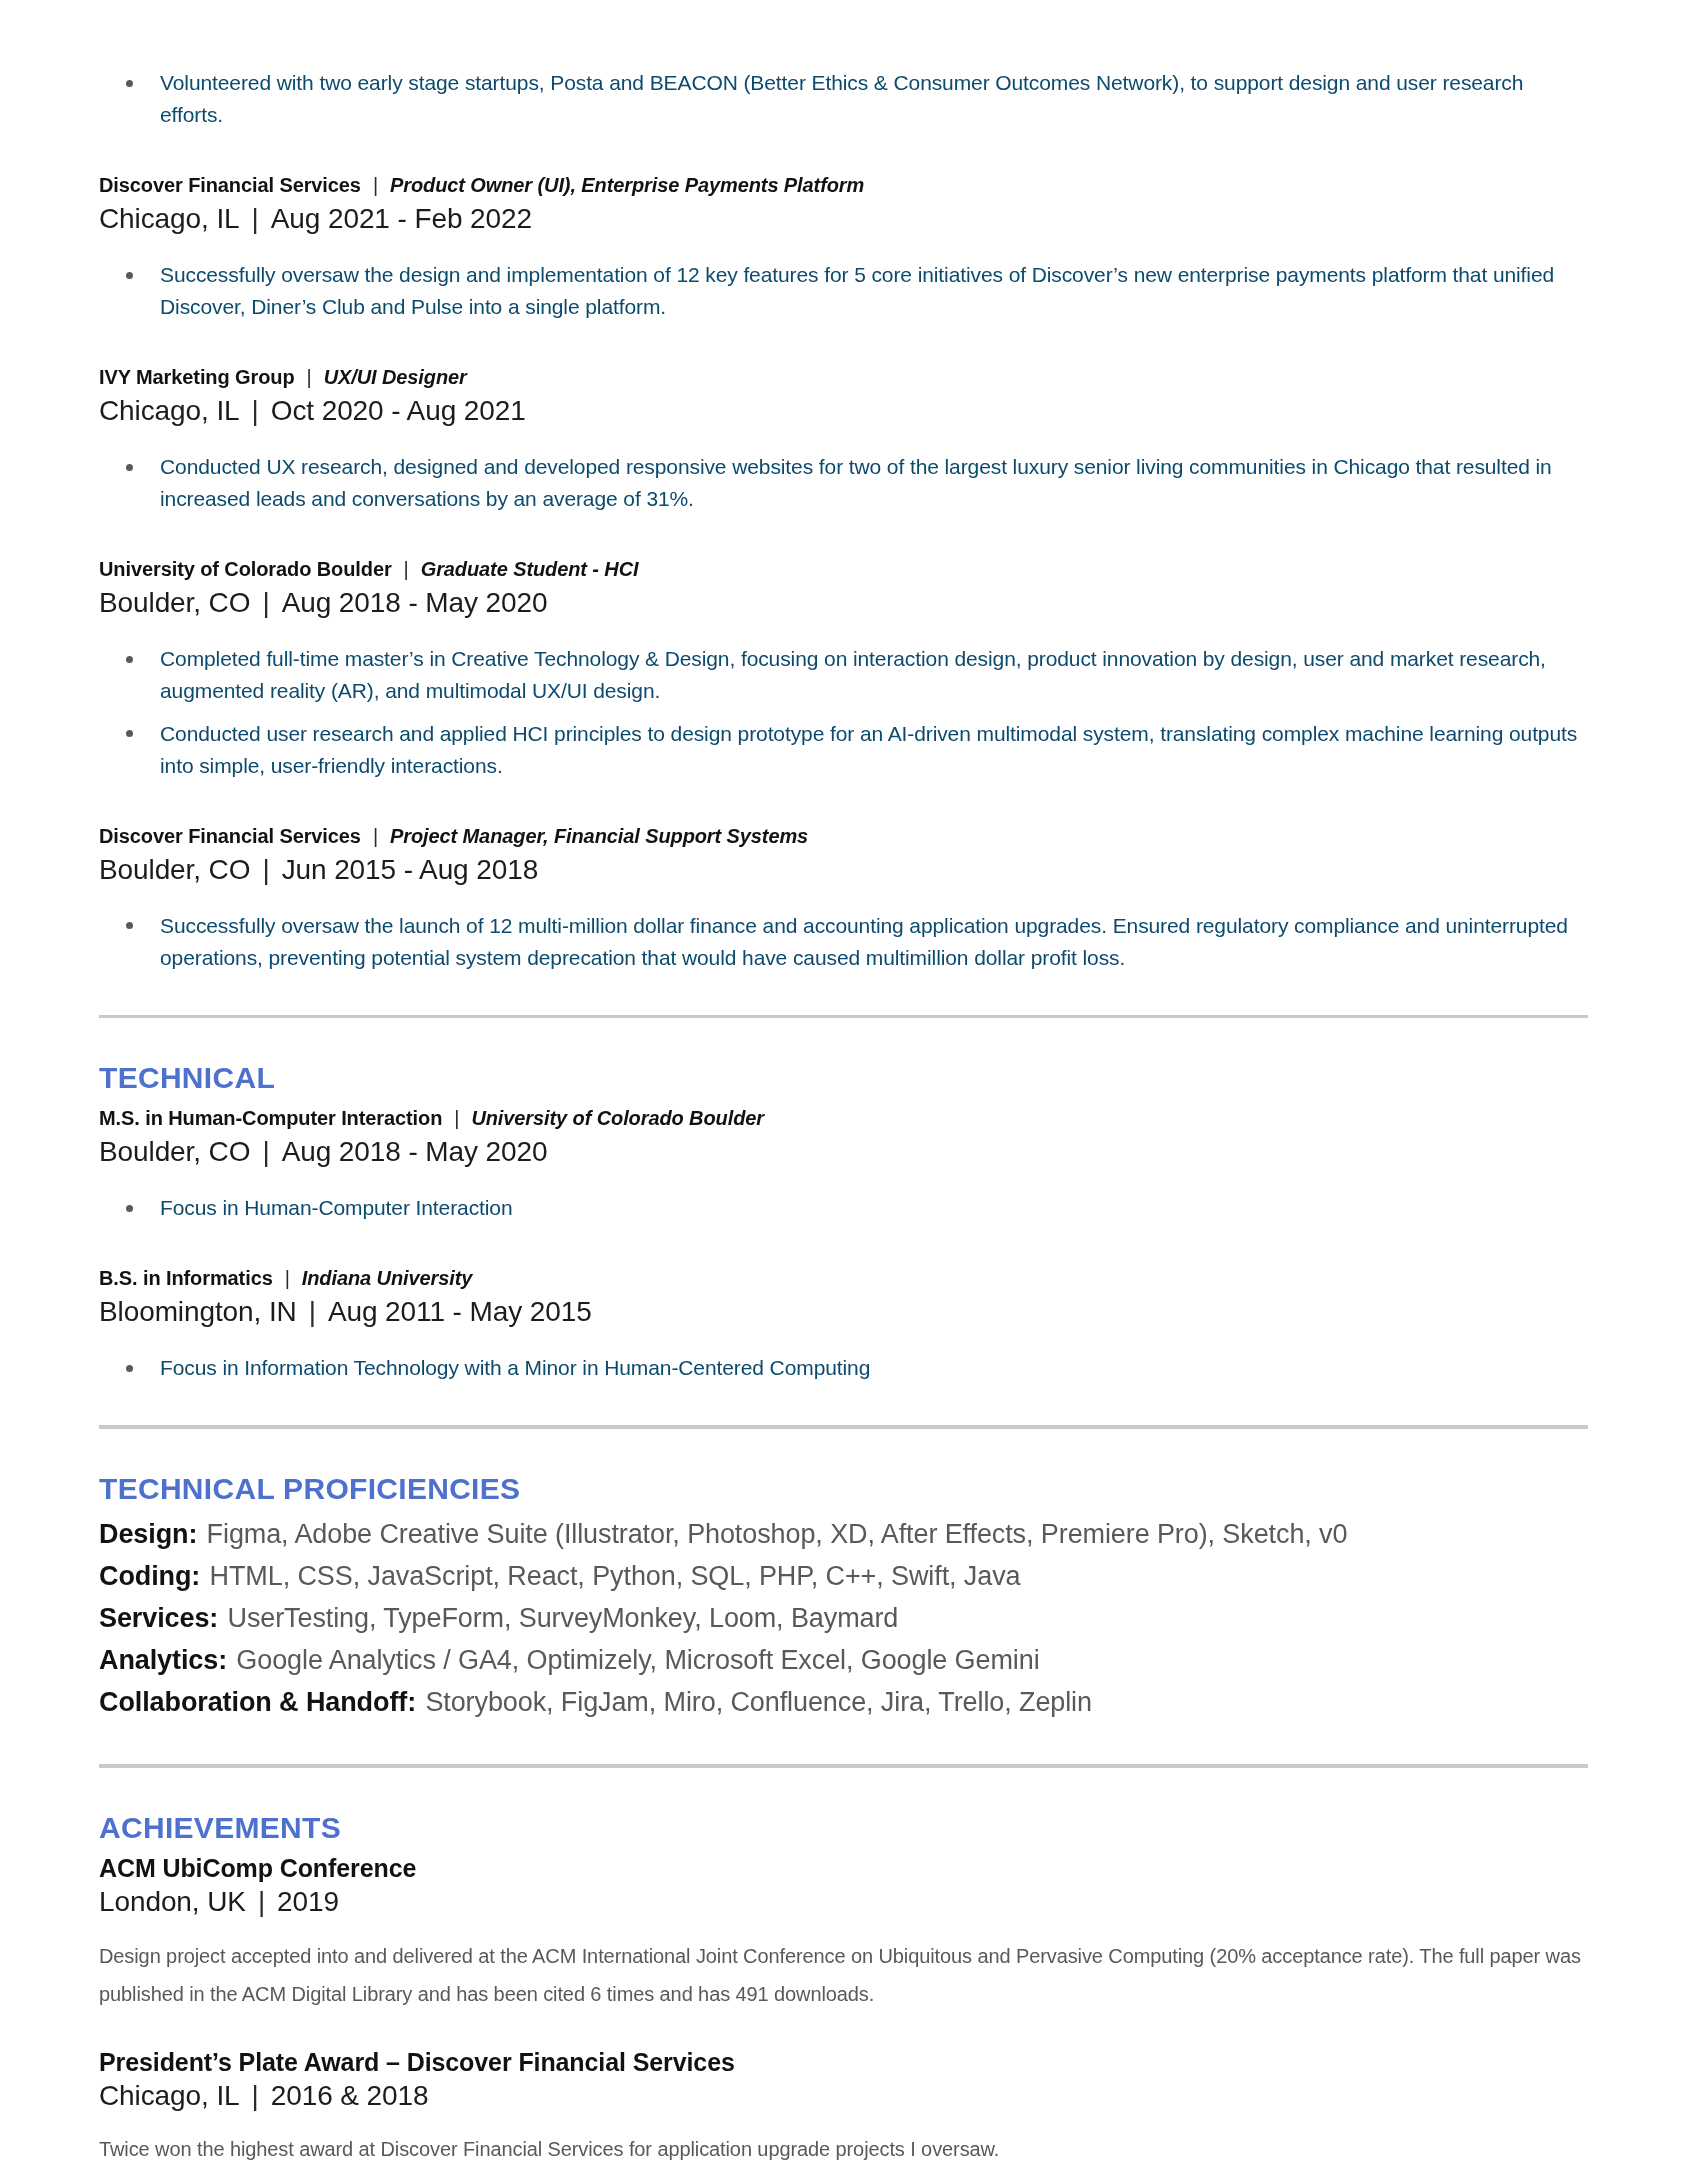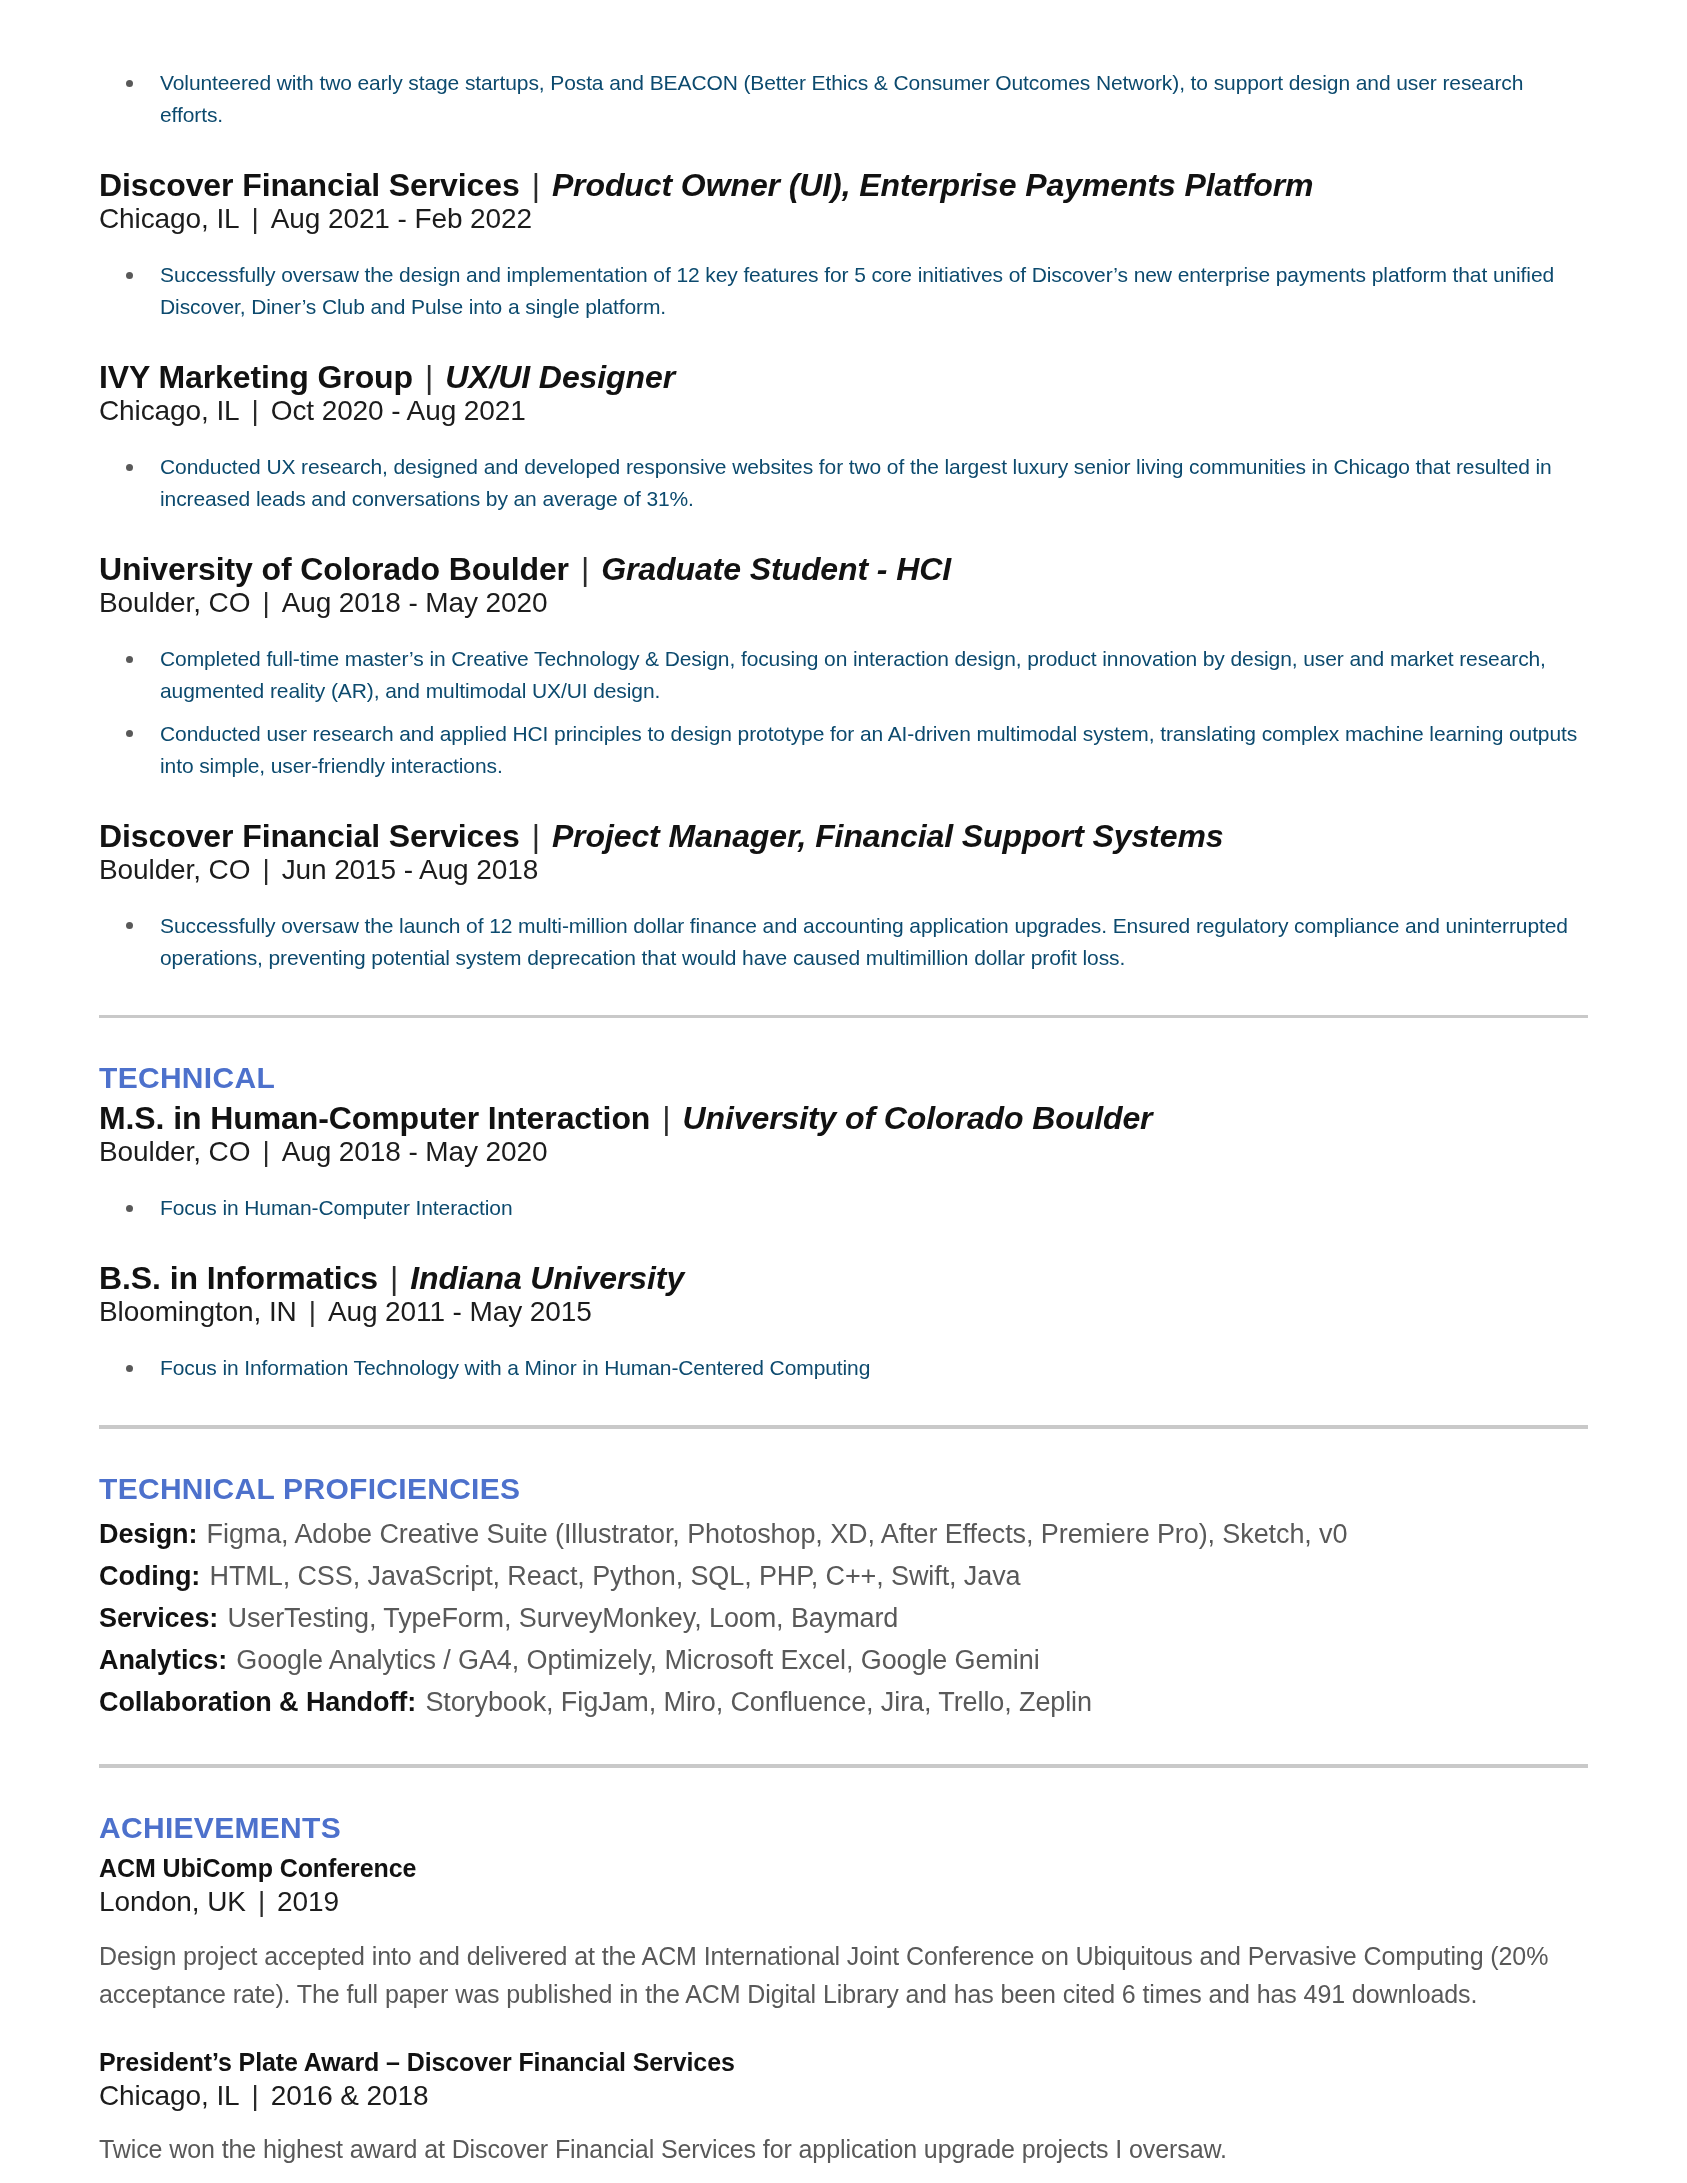--- a/index.html
+++ b/index.html
@@ -31,21 +31,21 @@
     top: 12.6px;
     width: 7.3px;
     height: 7.3px;
     border-radius: 50%;
     background: #595959;
   }
 
   
   .entry { margin-top: 38px; }
   .entry-head {
-    font-size: 32px;
+    font-size: 20px;
     font-weight: 700;
     color: #121212;
     line-height: 33px;
   }
   .head-italic { font-style: italic; }
   .entry-loc {
     font-size: 28px;
     color: #1c1c1c;
     line-height: 33px;
     margin-bottom: 24px;
@@ -76,21 +76,21 @@
   
   .prof-row { font-size: 27px; line-height: 42px; }
   .prof-label { font-weight: 700; color: #121212; margin-right: 9.3px; }
   .prof-value { color: #595959; }
 
   
   .ach-entry { margin-top: 17px; }
   .ach-entry + .ach-entry { margin-top: 33px; }
   .ach-title { font-size: 25px; font-weight: 700; color: #121212; line-height: 33px; }
   .ach-desc {
-    font-size: 25px;
+    font-size: 20px;
     color: #595959;
     line-height: 38px;
     margin-top: 18.5px;
   }
 </style>
 </head>
 <body>
 
 <div class="page">
 

